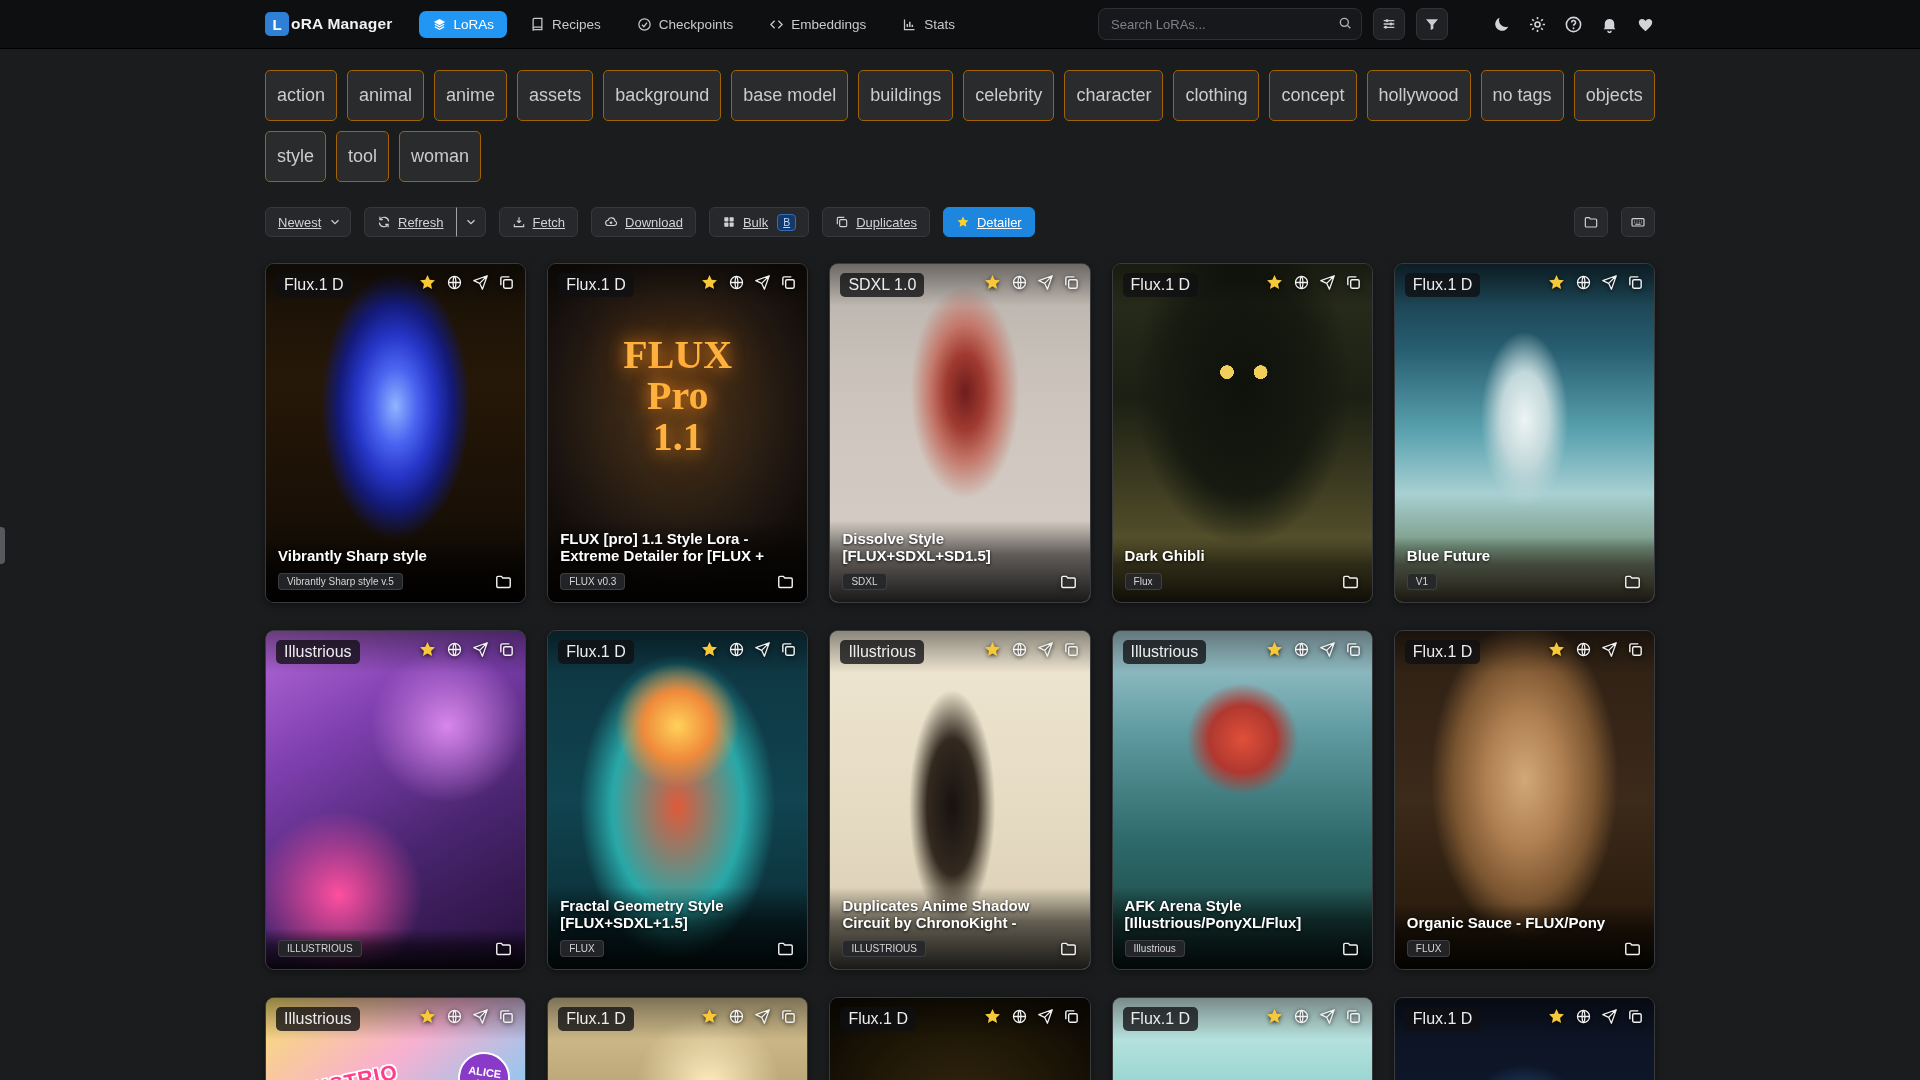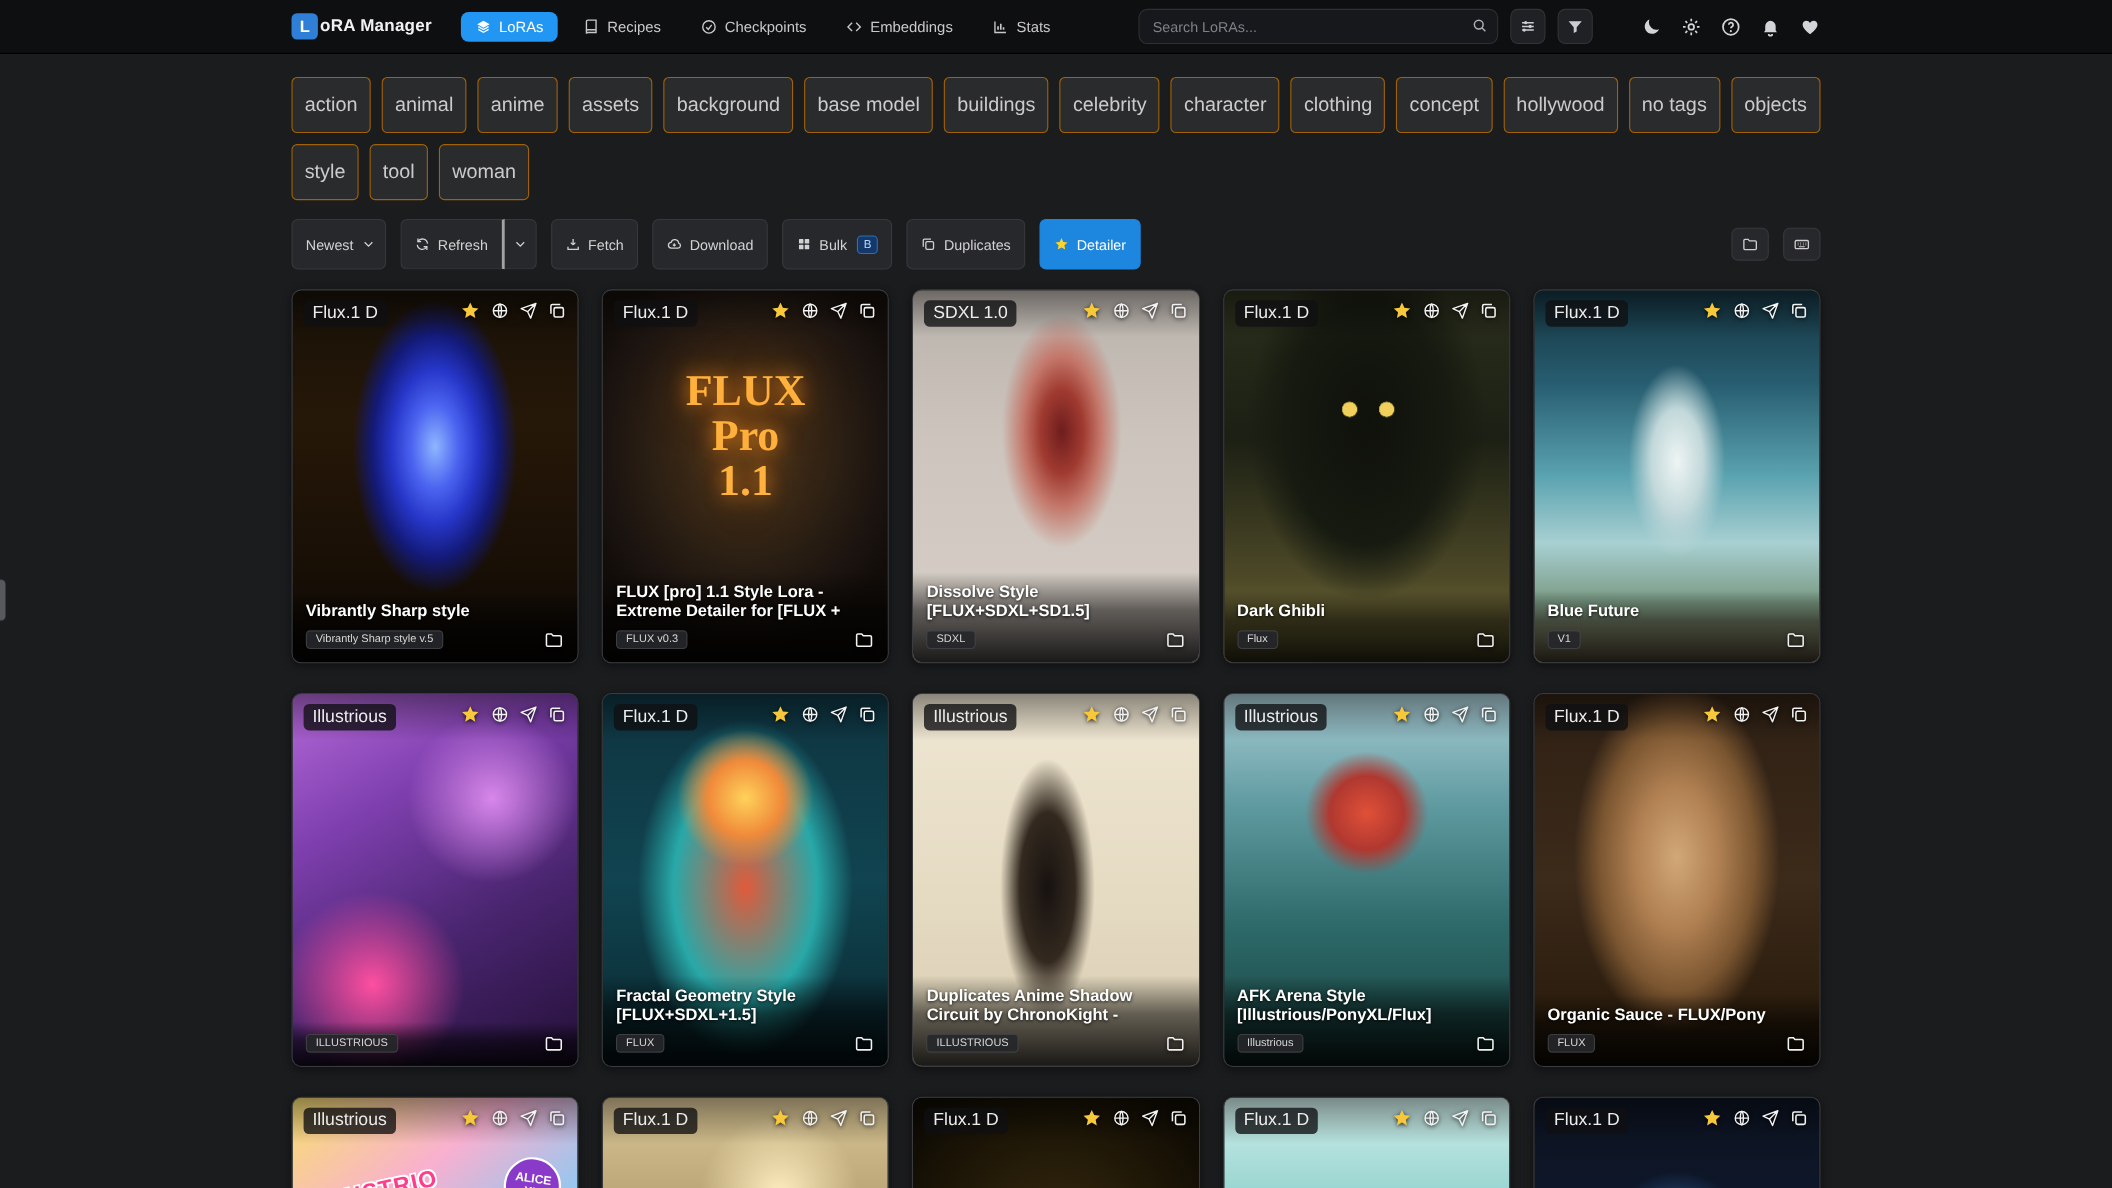--- a/index.html
+++ b/index.html
@@ -14,47 +14,47 @@
     padding:0 265px; border-bottom:1px solid #000; }
   .brand { display:flex; align-items:center; gap:2px; }
   .logo-badge { width:24px; height:24px; background:#2f7fd6; border-radius:5px; color:#fff;
     font-weight:bold; font-size:15px; display:flex; align-items:center; justify-content:center; }
   .brand-text { font-weight:bold; font-size:15.5px; color:#f1f1f1; letter-spacing:.2px; }
   .nav-items { display:flex; align-items:center; gap:10px; margin-left:26px; }
   .nav-item { display:flex; align-items:center; gap:7px; padding:6px 13px; border-radius:7px;
     font-size:13.5px; color:#c9c9c9; }
   .nav-item .ico { width:15px; height:15px; }
   .nav-item.active { background:#2196f3; color:#fff; }
-  .search-wrap { position:relative; margin-left:auto; width:327px; }
+  .search-wrap { position:relative; margin-left:auto; width:264px; }
   .search-input { width:100%; height:32px; background:#17181b; border:1px solid #2e3033;
     border-radius:8px; color:#a9adb3; font-size:13px; padding:0 34px 0 12px; outline:none; }
   .search-input::placeholder { color:#7d8187; }
   .search-icon { position:absolute; right:9px; top:7px; color:#aeb2b8; }
   .hdr-sq { width:32px; height:32px; background:#202124; border:1px solid #323438; border-radius:7px;
     display:flex; align-items:center; justify-content:center; color:#c9cdd2; margin-left:11px; }
   .header-actions { display:flex; align-items:center; gap:17px; margin-left:44px; }
   .hdr-ic { color:#d2d4d7; display:flex; align-items:center; }
   .hdr-ic .ico { width:19px; height:19px; }
 
   
   .container { width:1390px; margin:0 auto; }
 
   
   .tag-row { margin-top:21px; display:flex; flex-wrap:wrap; gap:10px; }
   .tag-pill { background:#2a2b2d; border:1px solid #a16207; border-radius:5px; padding:14px 11px;
     font-size:18px; color:#cbcbcb; }
 
   
   .toolbar { margin-top:25px; display:flex; align-items:center; gap:13px; height:30px; }
-  .tb-btn { height:46px; background:#27282b; border:1px solid #37383c; border-radius:6px;
-    display:inline-flex; align-items:center; gap:7px; padding:0 12px; font-size:13px; color:#d2d2d2; }
+  .tb-btn { height:30px; background:#27282b; border:1px solid #37383c; border-radius:6px;
+    display:inline-flex; align-items:center; gap:7px; padding:0 12px; font-size:13px; color:#d2d2d2;text-decoration:underline; }
   .tb-btn .ico { width:14px; height:14px; }
   .tb-btn.sort { width:86px; justify-content:space-between; }
   .split-btn { display:inline-flex; }
-  .split-btn .main { border-radius:6px 0 0 6px; border-right:3px solid #a3a3a3; }
+  .split-btn .main { border-radius:6px 0 0 6px; border-right:1px solid #a3a3a3; }
   .split-btn .caret { border-radius:0 6px 6px 0; padding:0 7px; border-left:none; }
   .kbd-badge { background:#14386a; border:1px solid #2f6fb8; color:#bcd8ff; border-radius:4px;
     font-size:10.5px; line-height:15px; padding:0 5px; margin-left:2px; }
   .tb-btn.favorites { background:#1d87e0; border-color:#1d87e0; color:#fff; }
   .tb-btn.favorites .star-ic { color:#ffd42a; }
   .toolbar-spacer { flex:1; }
   .tb-icon-btn { width:34px; height:30px; background:#27282b; border:1px solid #37383c;
     border-radius:6px; display:flex; align-items:center; justify-content:center; color:#cfcfcf; }
 
   

